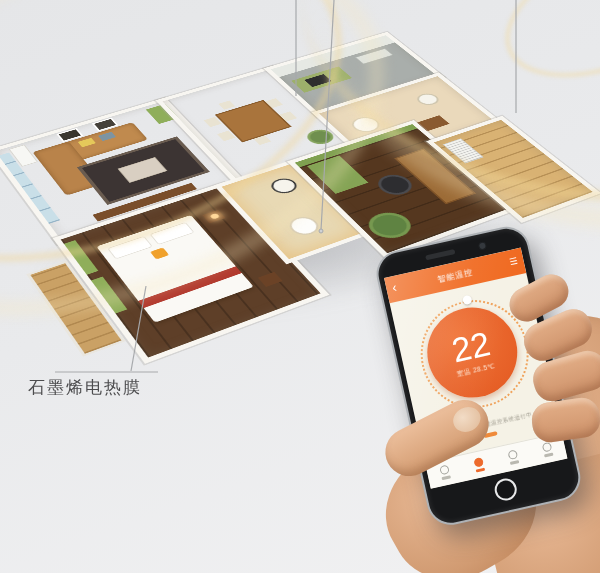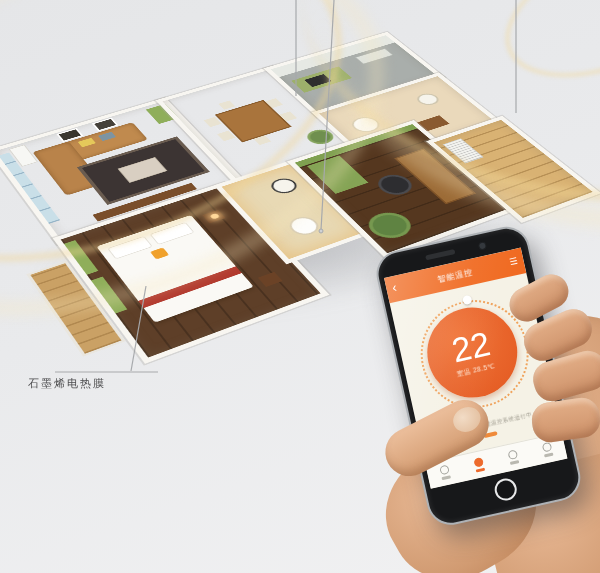--- a/index.html
+++ b/index.html
@@ -26,21 +26,21 @@
         transform:perspective(1500px) rotateX(55deg) rotateZ(-30deg) scale(.95);
         transform-style:preserve-3d;}
   .room{position:absolute;border:6px solid #f8f6f1;box-shadow:0 0 0 2px rgba(175,172,165,.35),inset 0 0 14px rgba(120,110,95,.25);overflow:hidden;}
   .fur{position:absolute;}
   .wood-dark{background:#5e3f28 repeating-linear-gradient(90deg,rgba(0,0,0,.22) 0 2px,transparent 2px 22px);}
   .wood-dark2{background:#55371f repeating-linear-gradient(0deg,rgba(0,0,0,.22) 0 2px,transparent 2px 24px);}
   .wood-light{background:#d9b273 repeating-linear-gradient(0deg,rgba(120,80,30,.35) 0 2px,transparent 2px 16px);}
   .tile{background:#f0e8d5 repeating-linear-gradient(0deg,rgba(160,140,100,.18) 0 1px,transparent 1px 34px),
                    repeating-linear-gradient(90deg,rgba(160,140,100,.18) 0 1px,transparent 1px 34px);}
   
-  .callout-label{position:absolute;left:28px;top:376px;z-index:4;font-size:11px;letter-spacing:2px;color:#4c4c4e;}
+  .callout-label{position:absolute;left:28px;top:376px;z-index:4;font-size:17px;letter-spacing:2px;color:#4c4c4e;}
   svg.lines{position:absolute;left:0;top:0;z-index:4;pointer-events:none;}
   
   .skin{background:radial-gradient(ellipse at 35% 30%,#e7b793,#d19b72 60%,#bd8257 95%);}
   .palm{position:absolute;left:468px;top:318px;width:230px;height:300px;border-radius:42%;z-index:5;
         transform:rotate(-16deg);box-shadow:inset 8px 0 18px rgba(120,70,40,.25);}
   .wrist{position:absolute;left:492px;top:462px;width:170px;height:160px;z-index:5;border-radius:30px;
         transform:rotate(-14deg);}
   .finger{position:absolute;border-radius:18px;z-index:7;
         background:linear-gradient(180deg,#e3af88,#cd9169);box-shadow:inset 0 -5px 8px rgba(120,70,40,.35),inset 0 4px 5px rgba(255,235,215,.5);}
   .f1{left:508px;top:281px;width:62px;height:34px;transform:rotate(-28deg);}

